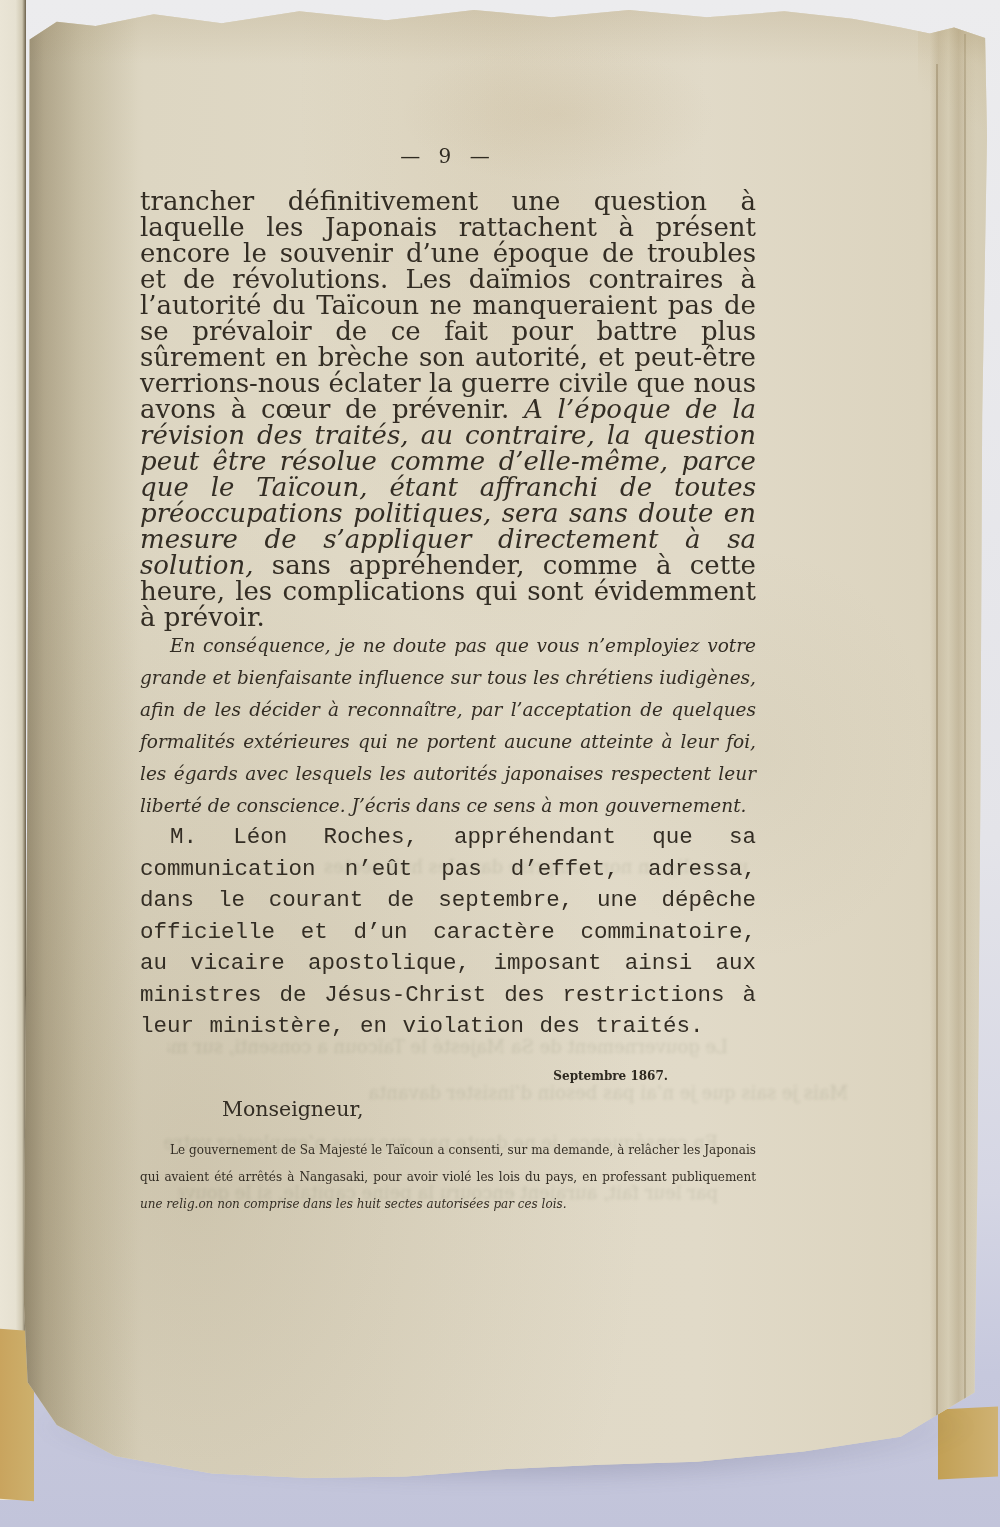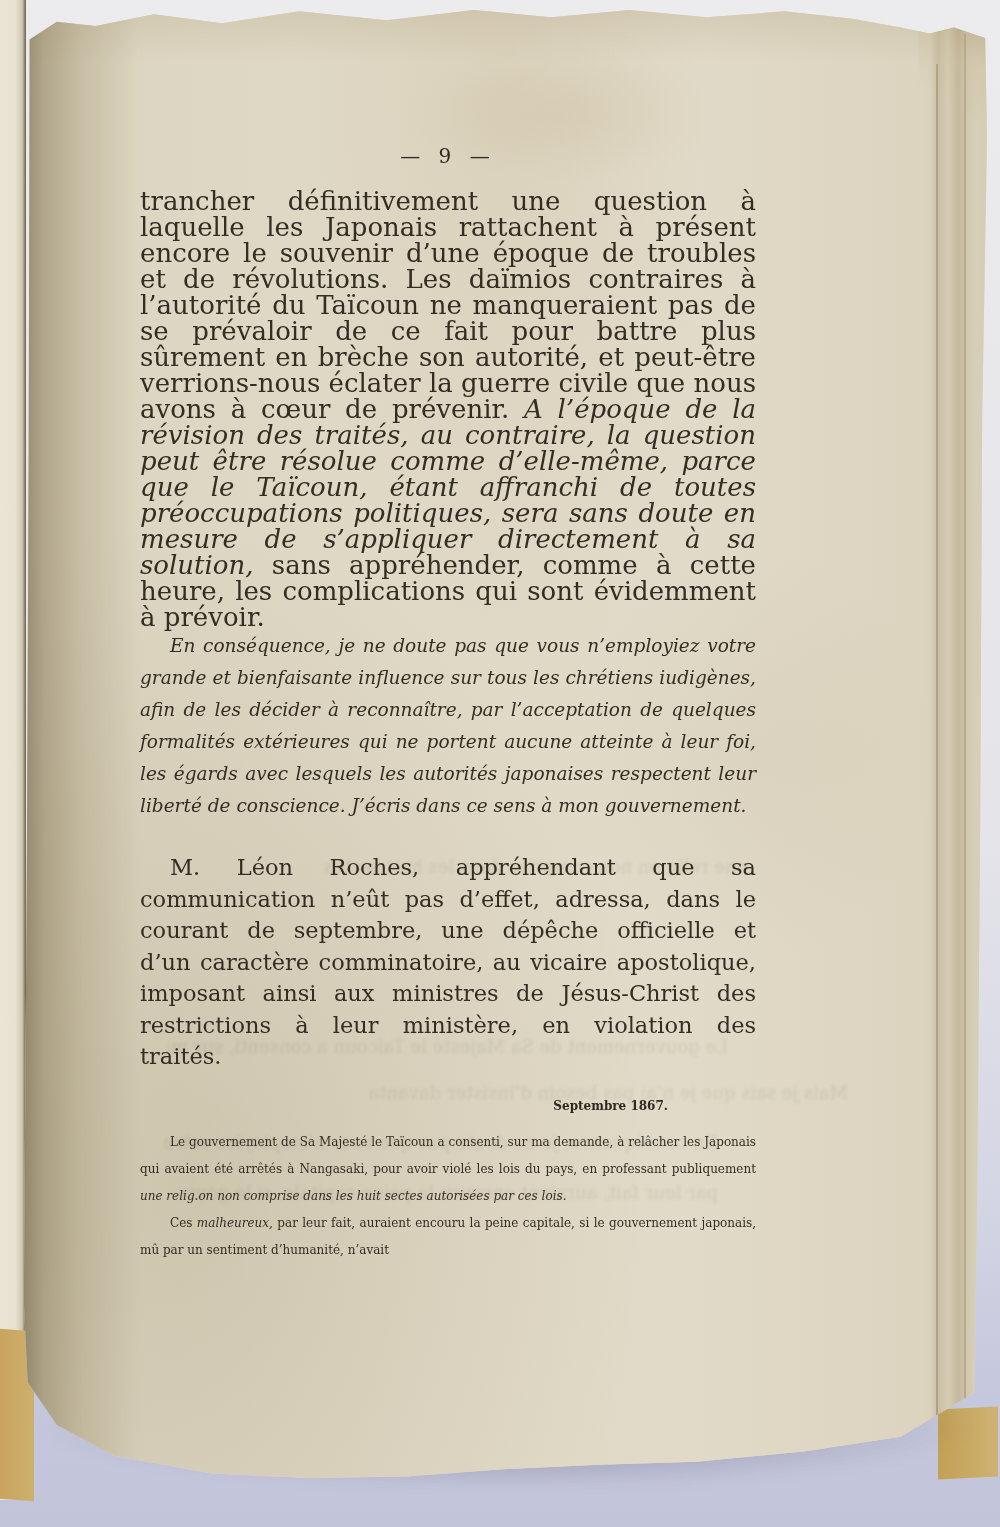--- a/index.html
+++ b/index.html
@@ -72,21 +72,21 @@
     background:radial-gradient(ellipse,rgba(150,140,100,0.07),rgba(150,140,100,0) 70%);
   }
   
   .text-block{position:absolute;left:122px;top:140px;width:616px;color:#332d24;}
   .pageno{text-align:center;font-size:20px;letter-spacing:6px;margin:0 0 20px 0;color:#2f2a21;}
   p{margin:0;text-align:justify;}
   .body-small{font-size:26px;line-height:26px;}
   .body-small-it{font-size:18.5px;line-height:32px;font-style:italic;}
   .indent{text-indent:30px;}
   .body-large{font-size:22.5px;line-height:31.5px;word-spacing:2px;}
-  .gap-lg{margin-top:30px;}
+  .gap-lg{font-family:Liberation Mono, monospace;}
   .gap-md{margin-top:26px;}
   .letter-date{font-size:12px;font-weight:bold;text-align:right;padding-right:88px;margin-top:26px;color:#2e2920;}
   .letter-salutation{font-size:20.5px;margin-top:14px;text-indent:82px;}
   .letter-body{font-size:12px;line-height:27px;margin-top:16px;}
   .it{font-style:italic;}
   sup{font-size:0.6em;}
   
   .bleed{
     position:absolute;transform:scaleX(-1);filter:blur(1.6px);opacity:0.17;
     color:#6d7258;font-size:18px;white-space:nowrap;overflow:hidden;width:560px;height:24px;
@@ -126,20 +126,20 @@
       <p class="body-small"><span>trancher définitivement une question à laquelle les Japonais rattachent à présent encore le souvenir d’une époque de troubles et de révolutions. Les daïmios contraires à l’autorité du Taïcoun ne manqueraient pas de se prévaloir de ce fait pour battre plus sûrement en brèche son autorité, et peut-être verrions-nous éclater la guerre civile que nous avons à cœur de prévenir. </span><span class="it">A l’époque de la révision des traités, au contraire, la question peut être résolue comme d’elle-même, parce que le Taïcoun, étant affranchi de toutes préoccupations politiques, sera sans doute en mesure de s’appliquer directement à sa solution,</span><span> sans appréhender, comme à cette heure, les complications qui sont évidemment à prévoir.</span></p>
 
 
       <p class="body-small-it indent">En conséquence, je ne doute pas que vous n’employiez votre grande et bienfaisante influence sur tous les chrétiens iudigènes, afin de les décider à reconnaître, par l’acceptation de quelques formalités extérieures qui ne portent aucune atteinte à leur foi, les égards avec lesquels les autorités japonaises respectent leur liberté de conscience. J’écris dans ce sens à mon gouvernement.</p>
 
       <p class="body-large indent gap-lg">M. Léon Roches, appréhendant que sa communication n’eût pas d’effet, adressa, dans le courant de septembre, une dépêche officielle et d’un caractère comminatoire, au vicaire apostolique, imposant ainsi aux ministres de Jésus-Christ des restrictions à leur ministère, en violation des traités.</p>
 
 
       <p class="letter-date">Septembre 1867.</p>
 
+      <p class="letter-salutation">Monseigneur,</p>
 
       <p class="letter-body indent"><span>Le gouvernement de Sa Majesté le Taïcoun a consenti, sur ma demande, à relâcher les Japonais qui avaient été arrêtés à Nangasaki, pour avoir violé les lois du pays, en professant publiquement </span><span class="it">une relig.on non comprise dans les huit sectes autorisées par ces lois.</span></p>
 
-      <p class="letter-body indent" style="margin-top:0;"><span>Ces </span><span class="it">malheureux,</span><span> par leur fait, auraient encouru la peine capitale, si le gouvernement japonais, mû par un sentiment d’humanité, n’avait</span></p>
     </div>
   </div>
 
 </div>
 
 </body></html>

